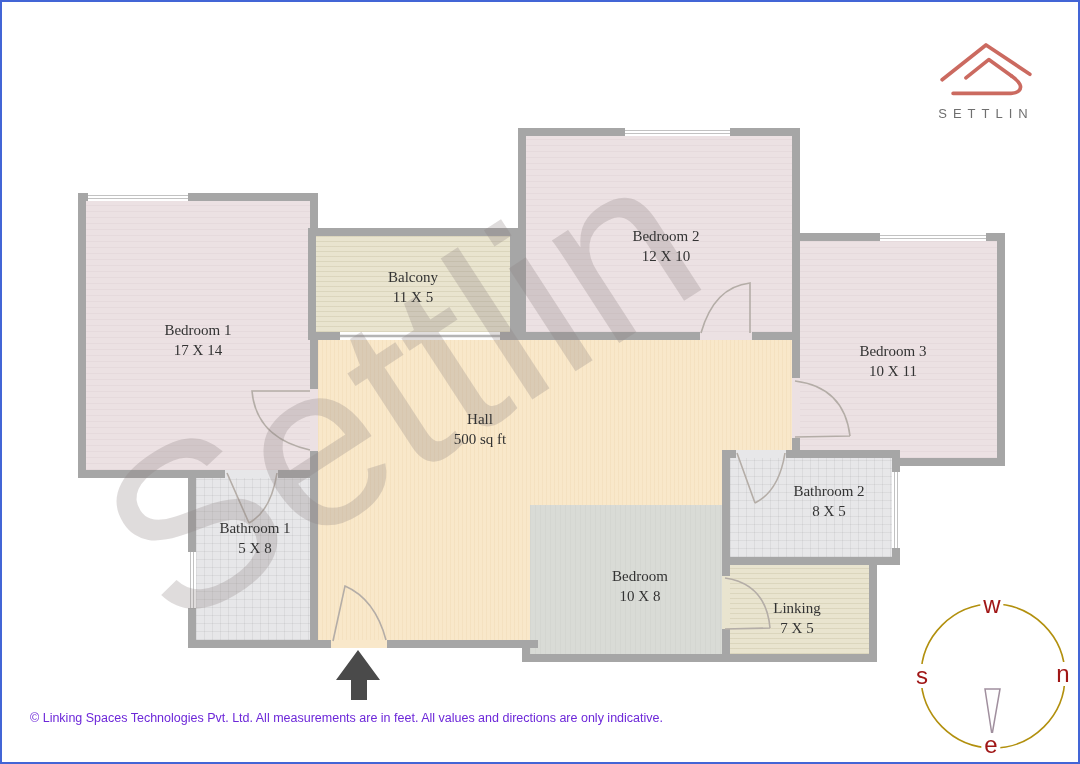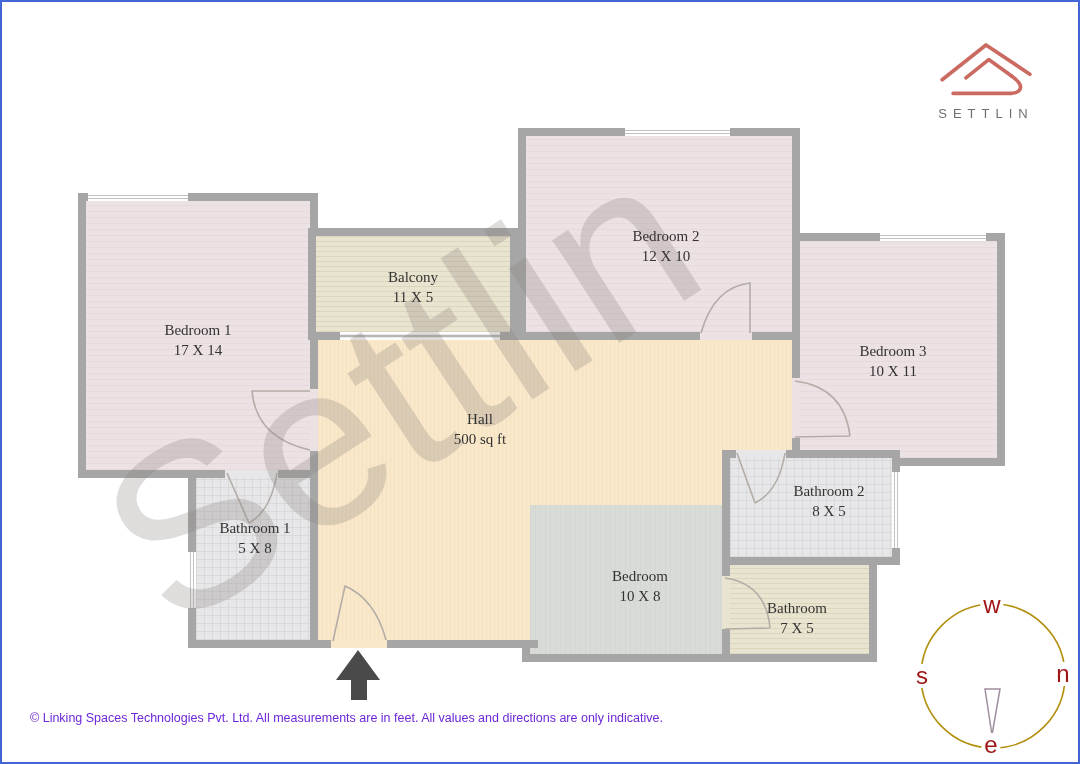--- a/index.html
+++ b/index.html
@@ -149,21 +149,21 @@
 </div>
 <div class="room-label" style="left:811px;top:501px;margin-left:18px;">
   <div>Bathroom 2</div>
   <div>8 X 5</div>
 </div>
 <div class="room-label" style="left:640px;top:586px;">
   <div>Bedroom</div>
   <div>10 X 8</div>
 </div>
 <div class="room-label" style="left:797px;top:618px;">
-  <div>Bathroom</div>
+  <div>Linking</div>
   <div>7 X 5</div>
 </div>
 
 <div class="logo">
   <svg width="104" height="64" viewBox="0 0 104 70">
     <g stroke="#cb6a60" stroke-width="4" fill="none" stroke-linecap="round" stroke-linejoin="round">
       <path d="M4,50 L52,12 L100,44"></path>
       <path d="M30,48 L55,28 L80,46"></path>
       <path d="M80,46 Q94,56 88,62 Q85,65 76,65 L16,65"></path>
     </g>

